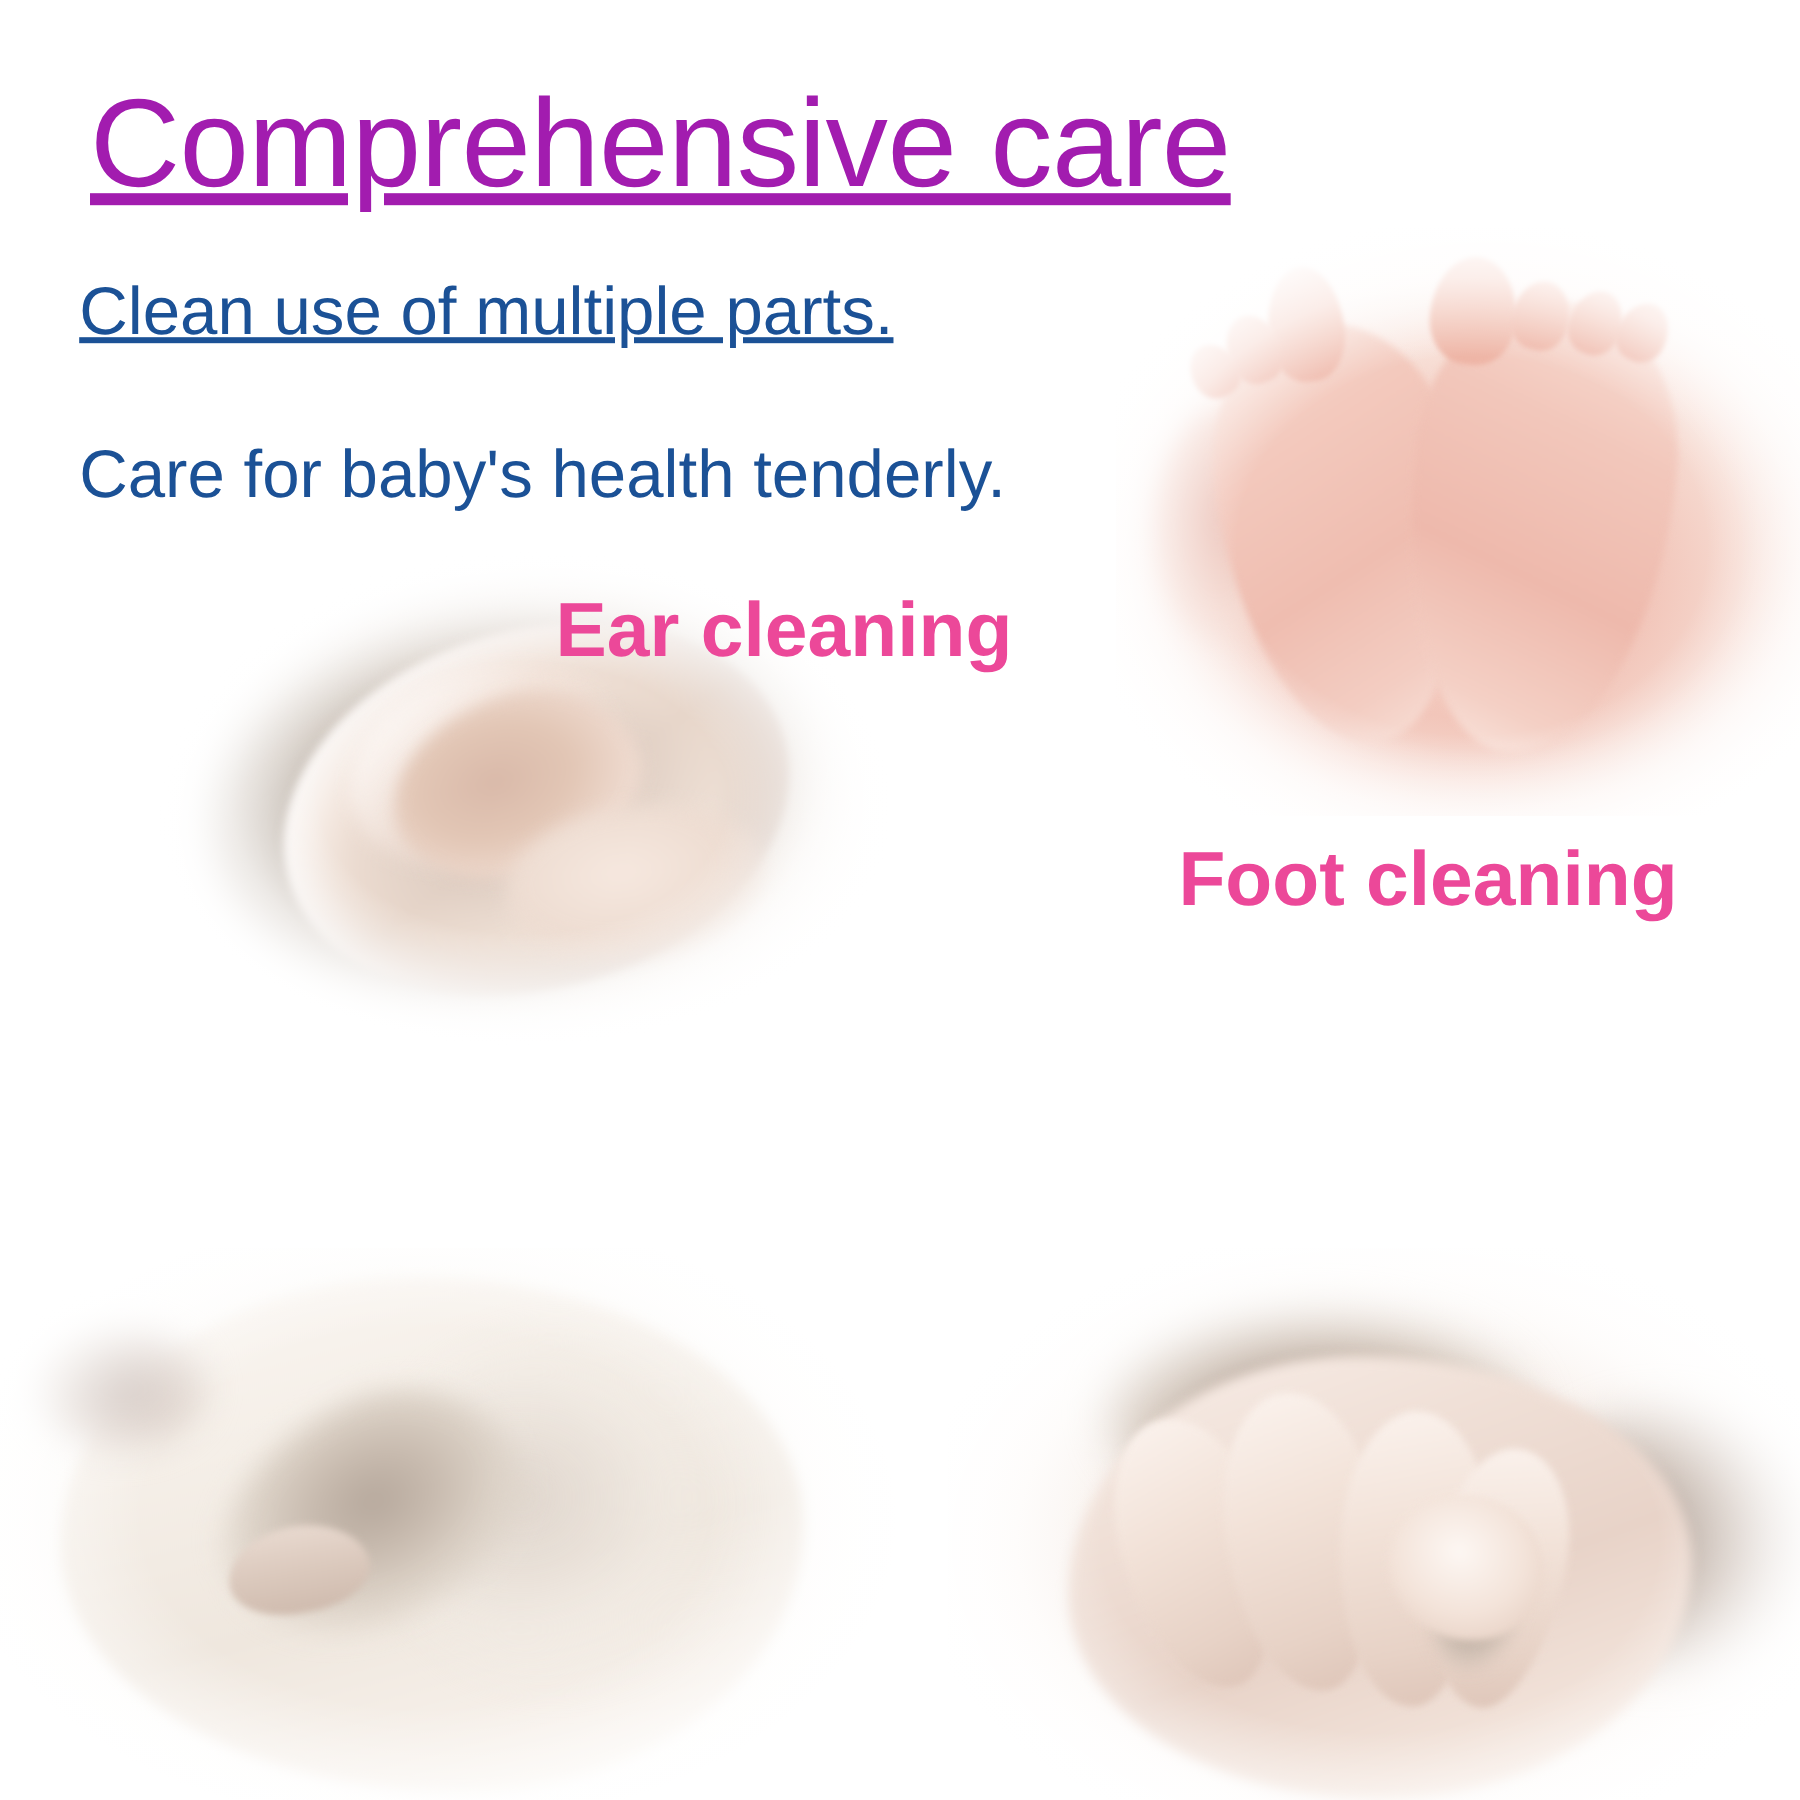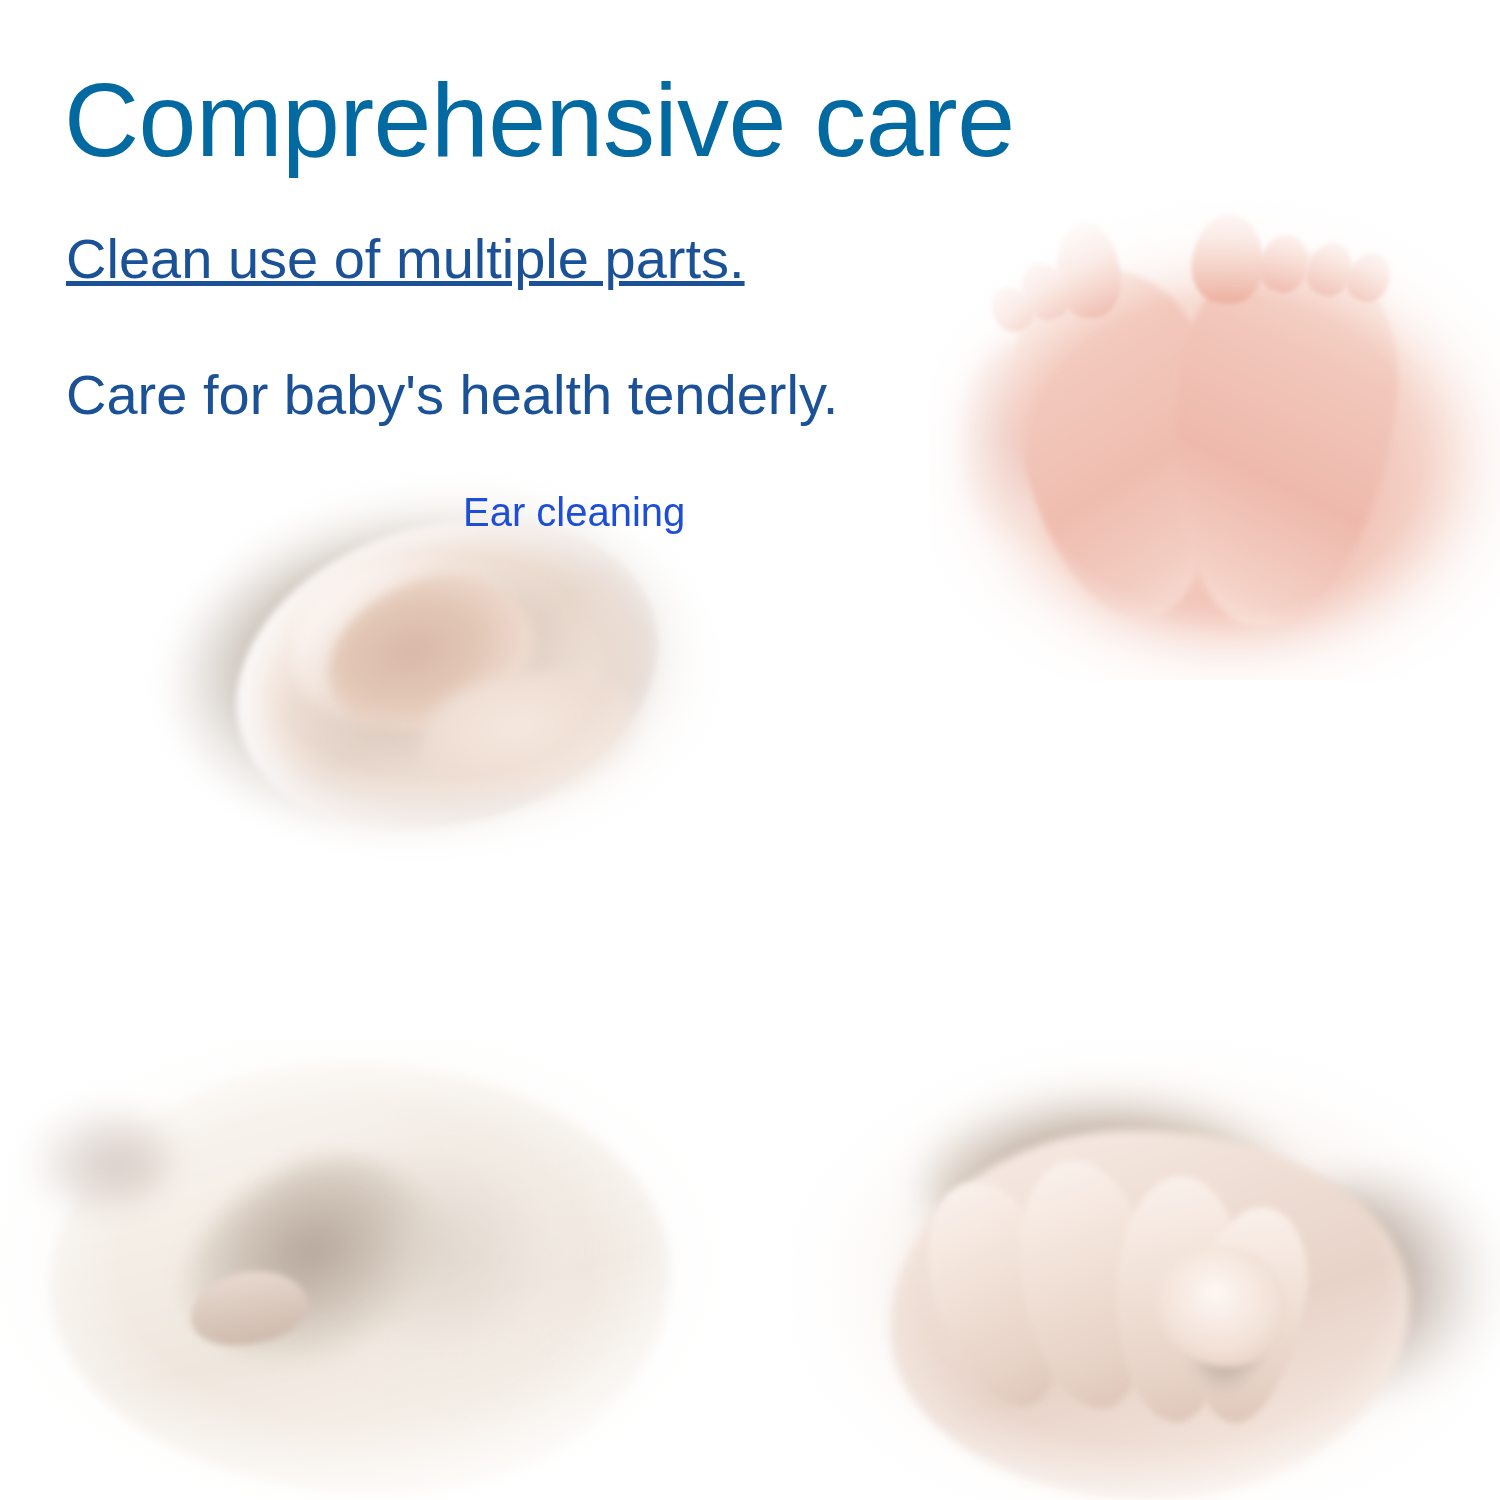--- a/index.html
+++ b/index.html
@@ -14,49 +14,50 @@
     height: 1500px;
     background: #ffffff;
     overflow: hidden;
     font-family: "Liberation Sans", "DejaVu Sans", sans-serif;
     -webkit-font-smoothing: antialiased;
   }
 
   
   .headline {
     position: absolute;
-    left: 64px;
+    left: 75px;
     top: 66px;
     font-size: 104px;
     line-height: 1.05;
     font-weight: 400;
     letter-spacing: -0.5px;
-    color: #0369a1;
+    color: #a21caf;
     white-space: nowrap;
     z-index: 30;
+    text-decoration: underline;
   }
   .subline {
     position: absolute;
     left: 66px;
     font-size: 56px;
     line-height: 1.1;
     font-weight: 400;
     color: #1b5196;
     white-space: nowrap;
     z-index: 30;
   }
   .subline-1 { top: 228px; text-decoration: underline; }
   .subline-2 { top: 364px; }
 
   .caption {
     position: absolute;
-    font-size: 40px;
+    font-size: 64px;
     line-height: 1.1;
-    font-weight: 400;
-    color: #1d4ed8;
+    font-weight: 700;
+    color: #ec4899;
     white-space: nowrap;
     z-index: 30;
   }
   .cap-ear   { left: 463px;  top: 490px; }
   .cap-foot  { left: 982px;  top: 697px; }
   .cap-navel { left: 62px;   top: 905px; }
   .cap-hand  { left: 968px;  top: 905px; }
 
   
   .photo {
@@ -324,16 +325,17 @@
   </div>
 
   <div class="headline">Comprehensive care</div>
 
   <div class="subline subline-1">Clean use of multiple parts.</div>
 
   <div class="subline subline-2">Care for baby's health tenderly.</div>
 
   <div class="caption cap-ear">Ear cleaning</div>
 
+  <div class="caption cap-foot">Foot cleaning</div>
 
 
 
 </div>
 
 </body></html>

